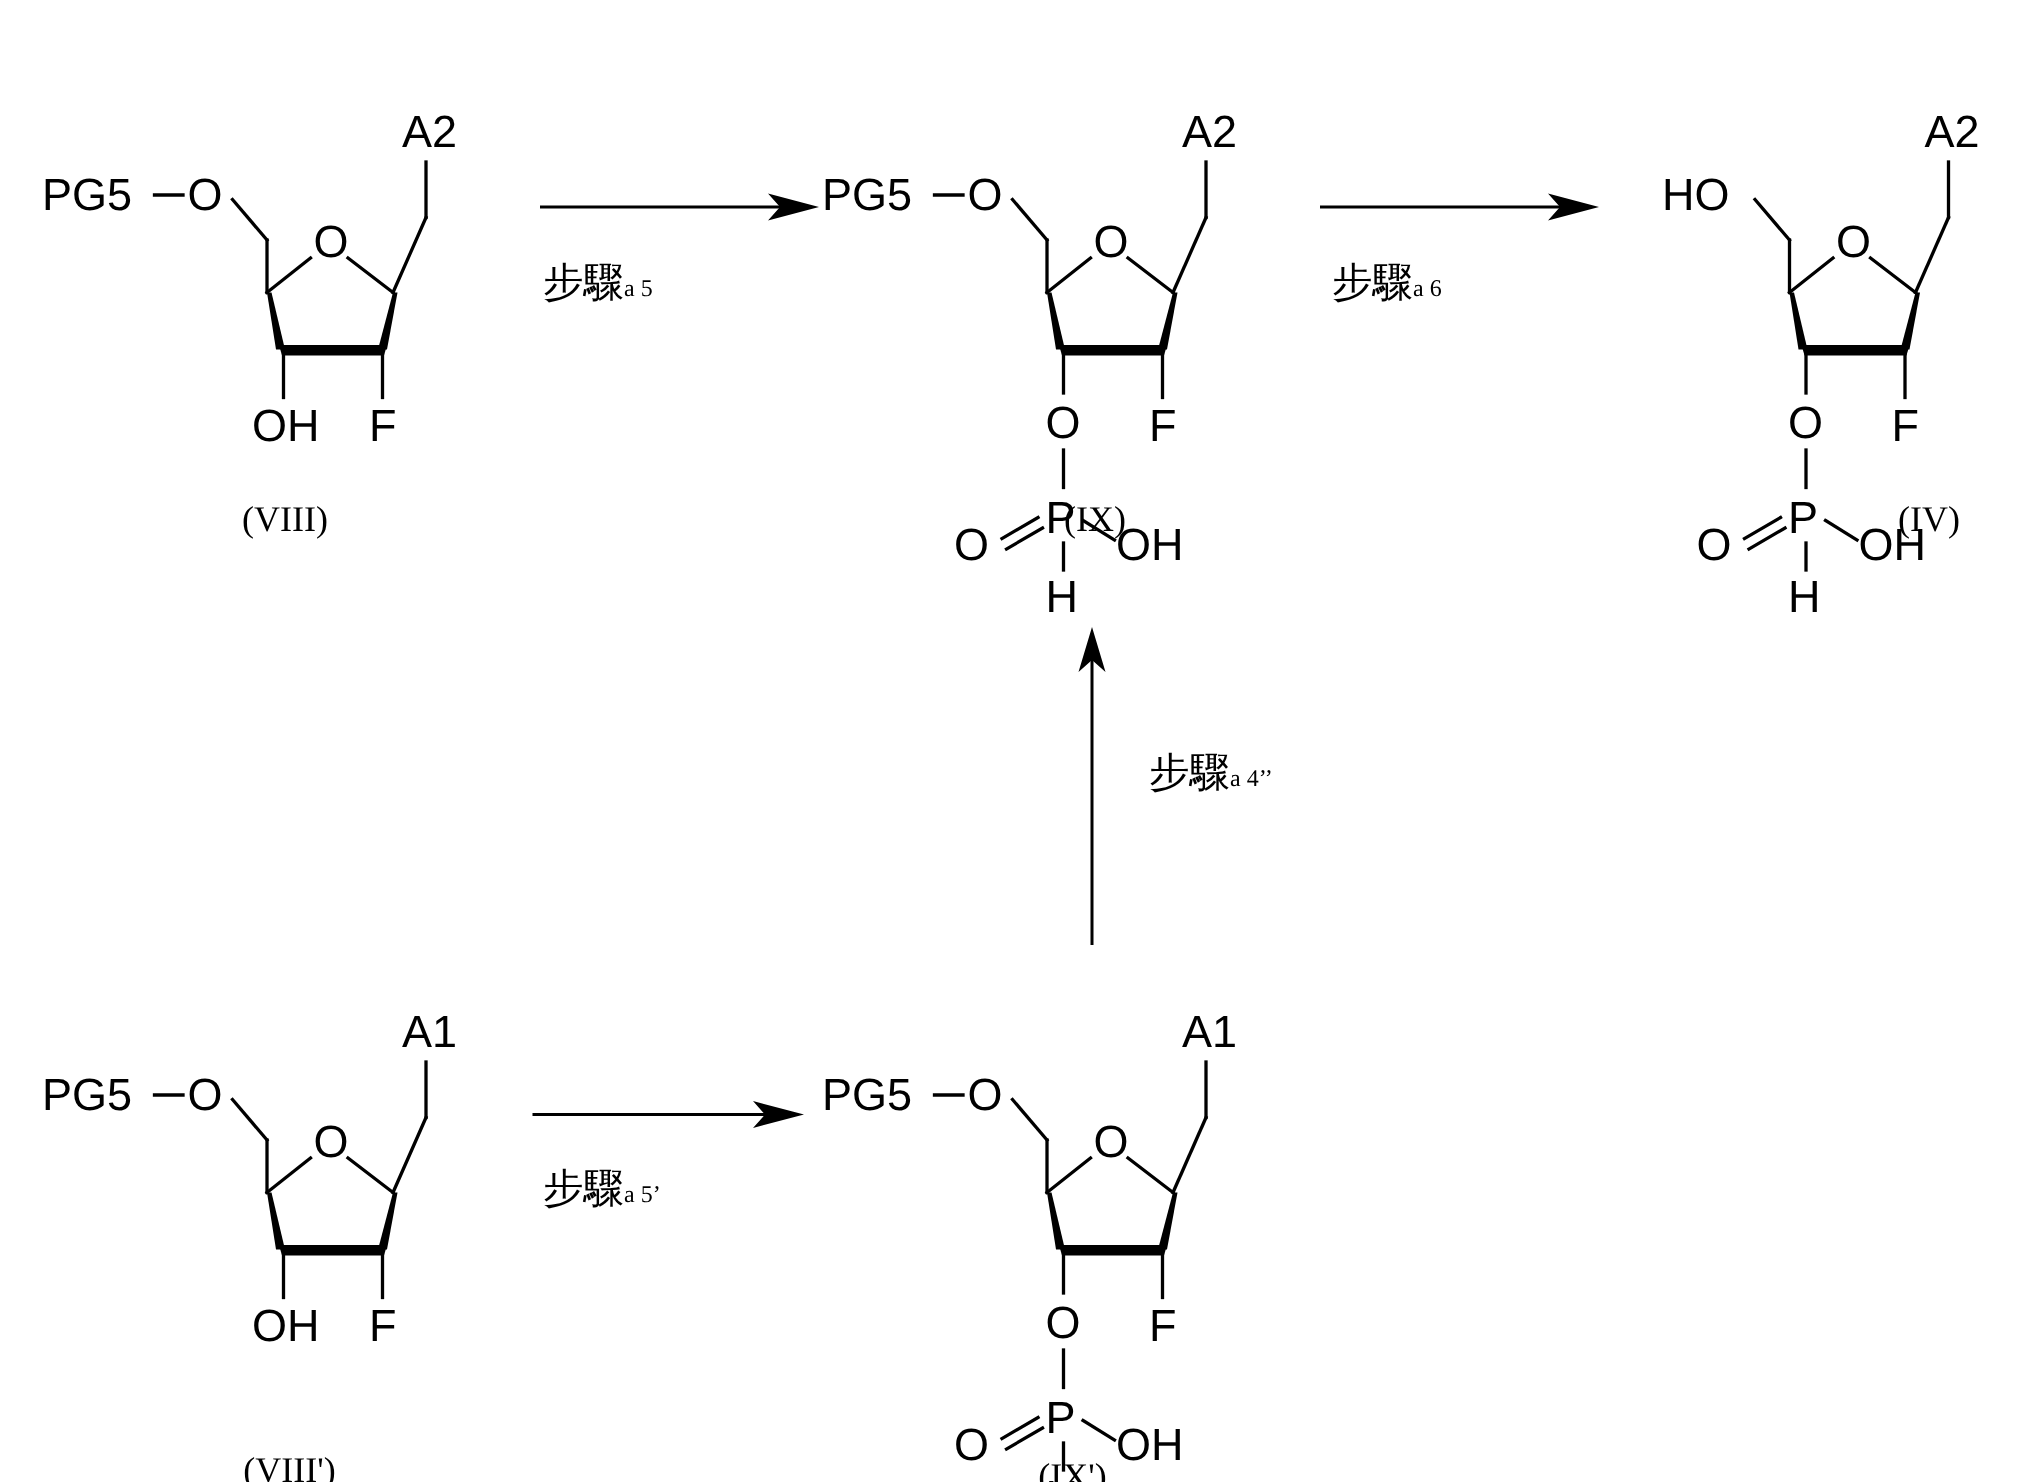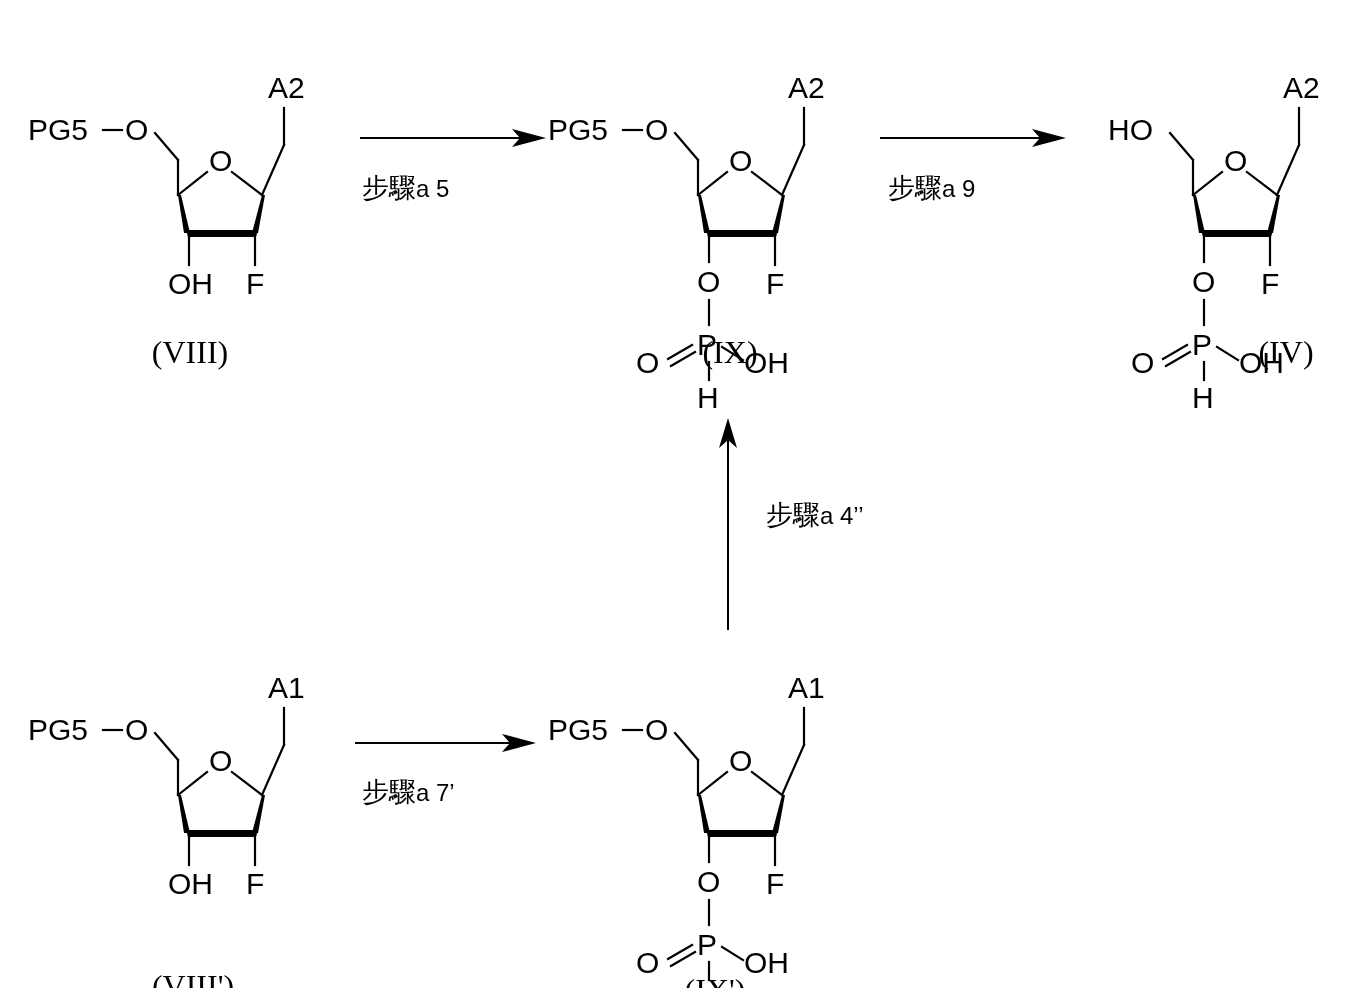--- a/index.html
+++ b/index.html
@@ -23,27 +23,27 @@
   }
   .arrow-label {
     position: absolute;
     font-family: "DejaVu Sans", sans-serif;
     font-size: 27px;
     color: #000;
     white-space: nowrap;
     letter-spacing: 0px;
   }
   .arrow-label .latin {
-    font-family: Liberation Sans, sans-serif;
+    font-family: Liberation Serif, serif;
+    font-size: 16px;
+  }
+  .cmpd-label {
+    position: absolute;
+    font-family: "Liberation Serif", serif;
     font-size: 24px;
-  }
-  .cmpd-label {
-    position: absolute;
-    font-family: "Liberation Serif", serif;
-    font-size: 32px;
     color: #000;
     white-space: nowrap;
     text-align: center;
   }
   svg { display: block; overflow: visible; }
   svg text {
     font-family: "Liberation Sans", sans-serif;
     font-size: 30px;
     fill: #000;
   }
@@ -142,21 +142,21 @@
     </svg>
   </div>
   <div class="cmpd-label" style="left:660px; top:334px; width:140px;">(IX)</div>
 
   <div class="arrow-group" style="left:880px; top:125px;">
     <svg width="190" height="26" viewBox="0 0 190 26">
       <line class="bond-thin" x1="0" y1="13" x2="160" y2="13"></line>
       <polygon class="wedge" points="152,4 186,13 152,22 160,13"></polygon>
     </svg>
   </div>
-  <div class="arrow-label" style="left:888px; top:170px;"><span>步驟</span><span class="latin">a 9</span></div>
+  <div class="arrow-label" style="left:888px; top:170px;"><span>步驟</span><span class="latin">a 6</span></div>
 
   <div class="struct" style="left:1080px; top:40px;">
     <svg width="300" height="290" viewBox="0 0 300 290">
 
       <text x="28" y="100">HO</text>
       <line class="bond" x1="90" y1="93" x2="113" y2="120"></line>
       <line class="bond" x1="113" y1="120" x2="113" y2="155"></line>
       <line class="bond" x1="113" y1="155" x2="142" y2="132"></line>
       <line class="bond" x1="167" y1="132" x2="197" y2="155"></line>
       <text class="ringO" x="144" y="131">O</text>
@@ -214,21 +214,21 @@
     </svg>
   </div>
   <div class="cmpd-label" style="left:118px; top:928px; width:150px;margin-top:40px;">(VIII')</div>
 
   <div class="arrow-group" style="left:355px; top:730px;">
     <svg width="190" height="26" viewBox="0 0 190 26">
       <line class="bond-thin" x1="0" y1="13" x2="155" y2="13"></line>
       <polygon class="wedge" points="147,4 181,13 147,22 155,13"></polygon>
     </svg>
   </div>
-  <div class="arrow-label" style="left:362px; top:774px;"><span>步驟</span><span class="latin">a 7’</span></div>
+  <div class="arrow-label" style="left:362px; top:774px;"><span>步驟</span><span class="latin">a 5’</span></div>
 
   <div class="struct" style="left:540px; top:640px;">
     <svg width="340" height="290" viewBox="0 0 340 290">
       <text x="8" y="100">PG5</text>
       <line class="bond" x1="83" y1="90" x2="102" y2="90"></line>
       <text x="105" y="100">O</text>
       <line class="bond" x1="135" y1="93" x2="158" y2="120"></line>
       <line class="bond" x1="158" y1="120" x2="158" y2="155"></line>
       <line class="bond" x1="158" y1="155" x2="187" y2="132"></line>
       <line class="bond" x1="212" y1="132" x2="242" y2="155"></line>

